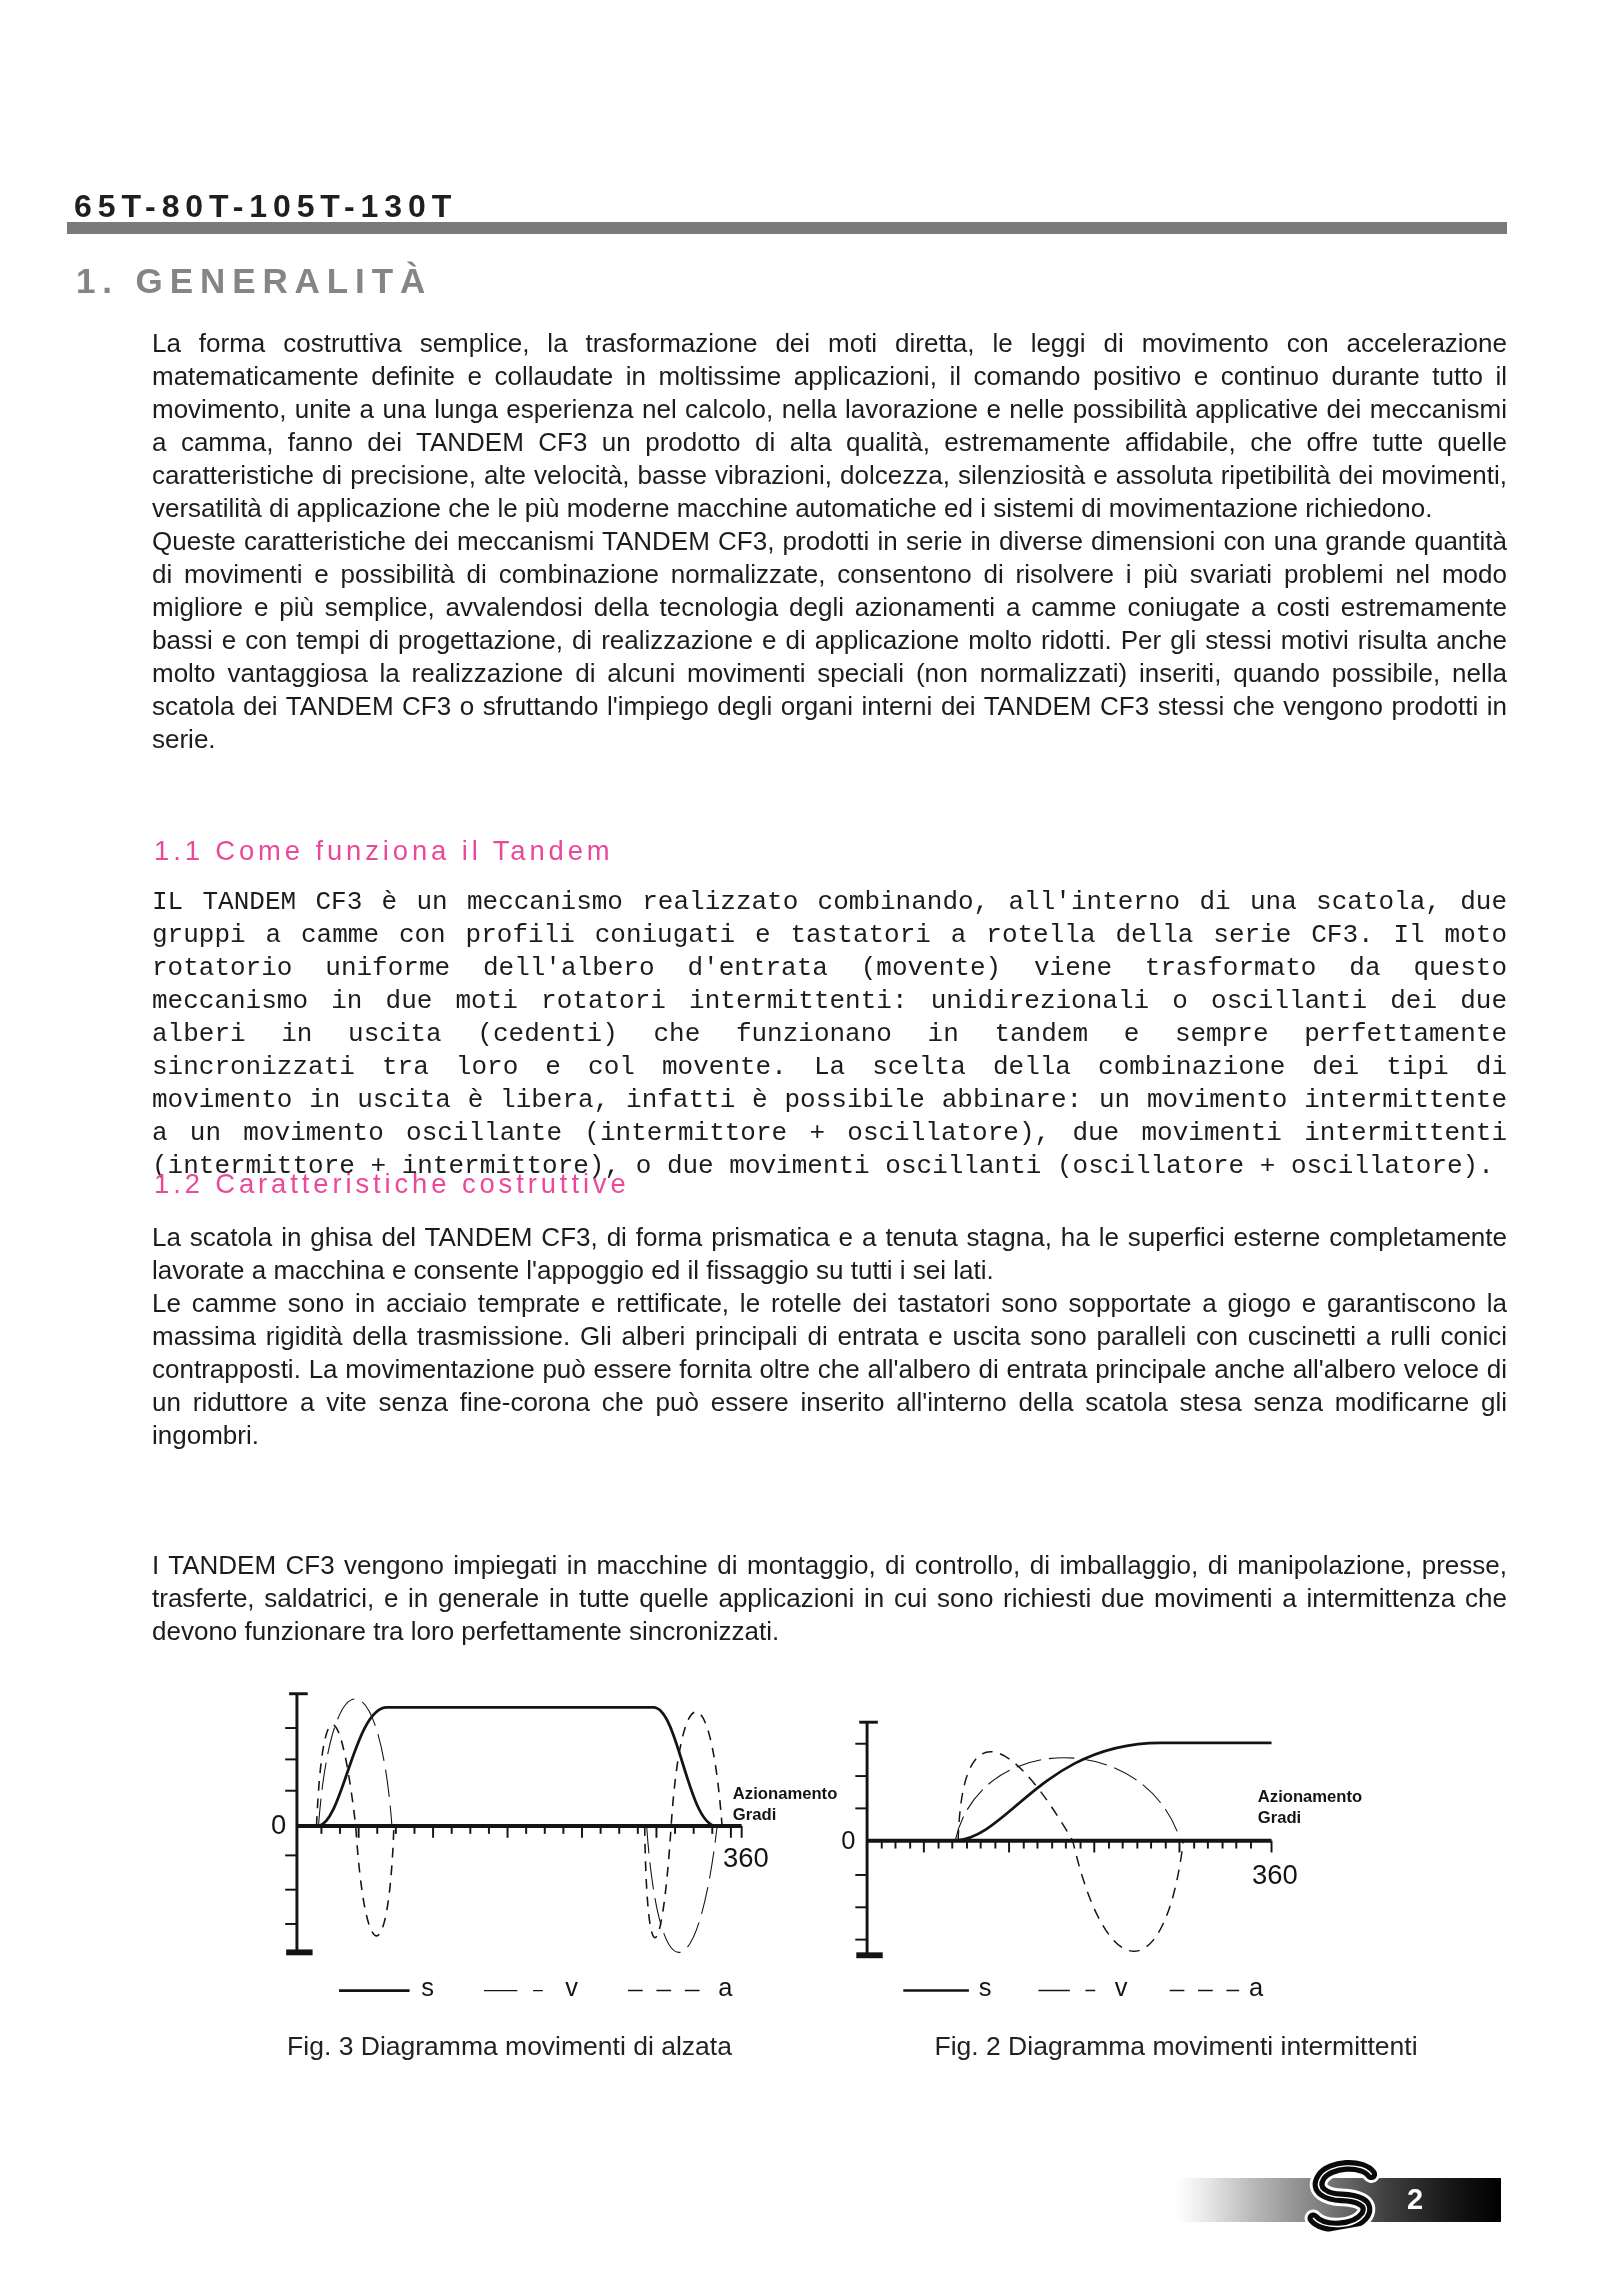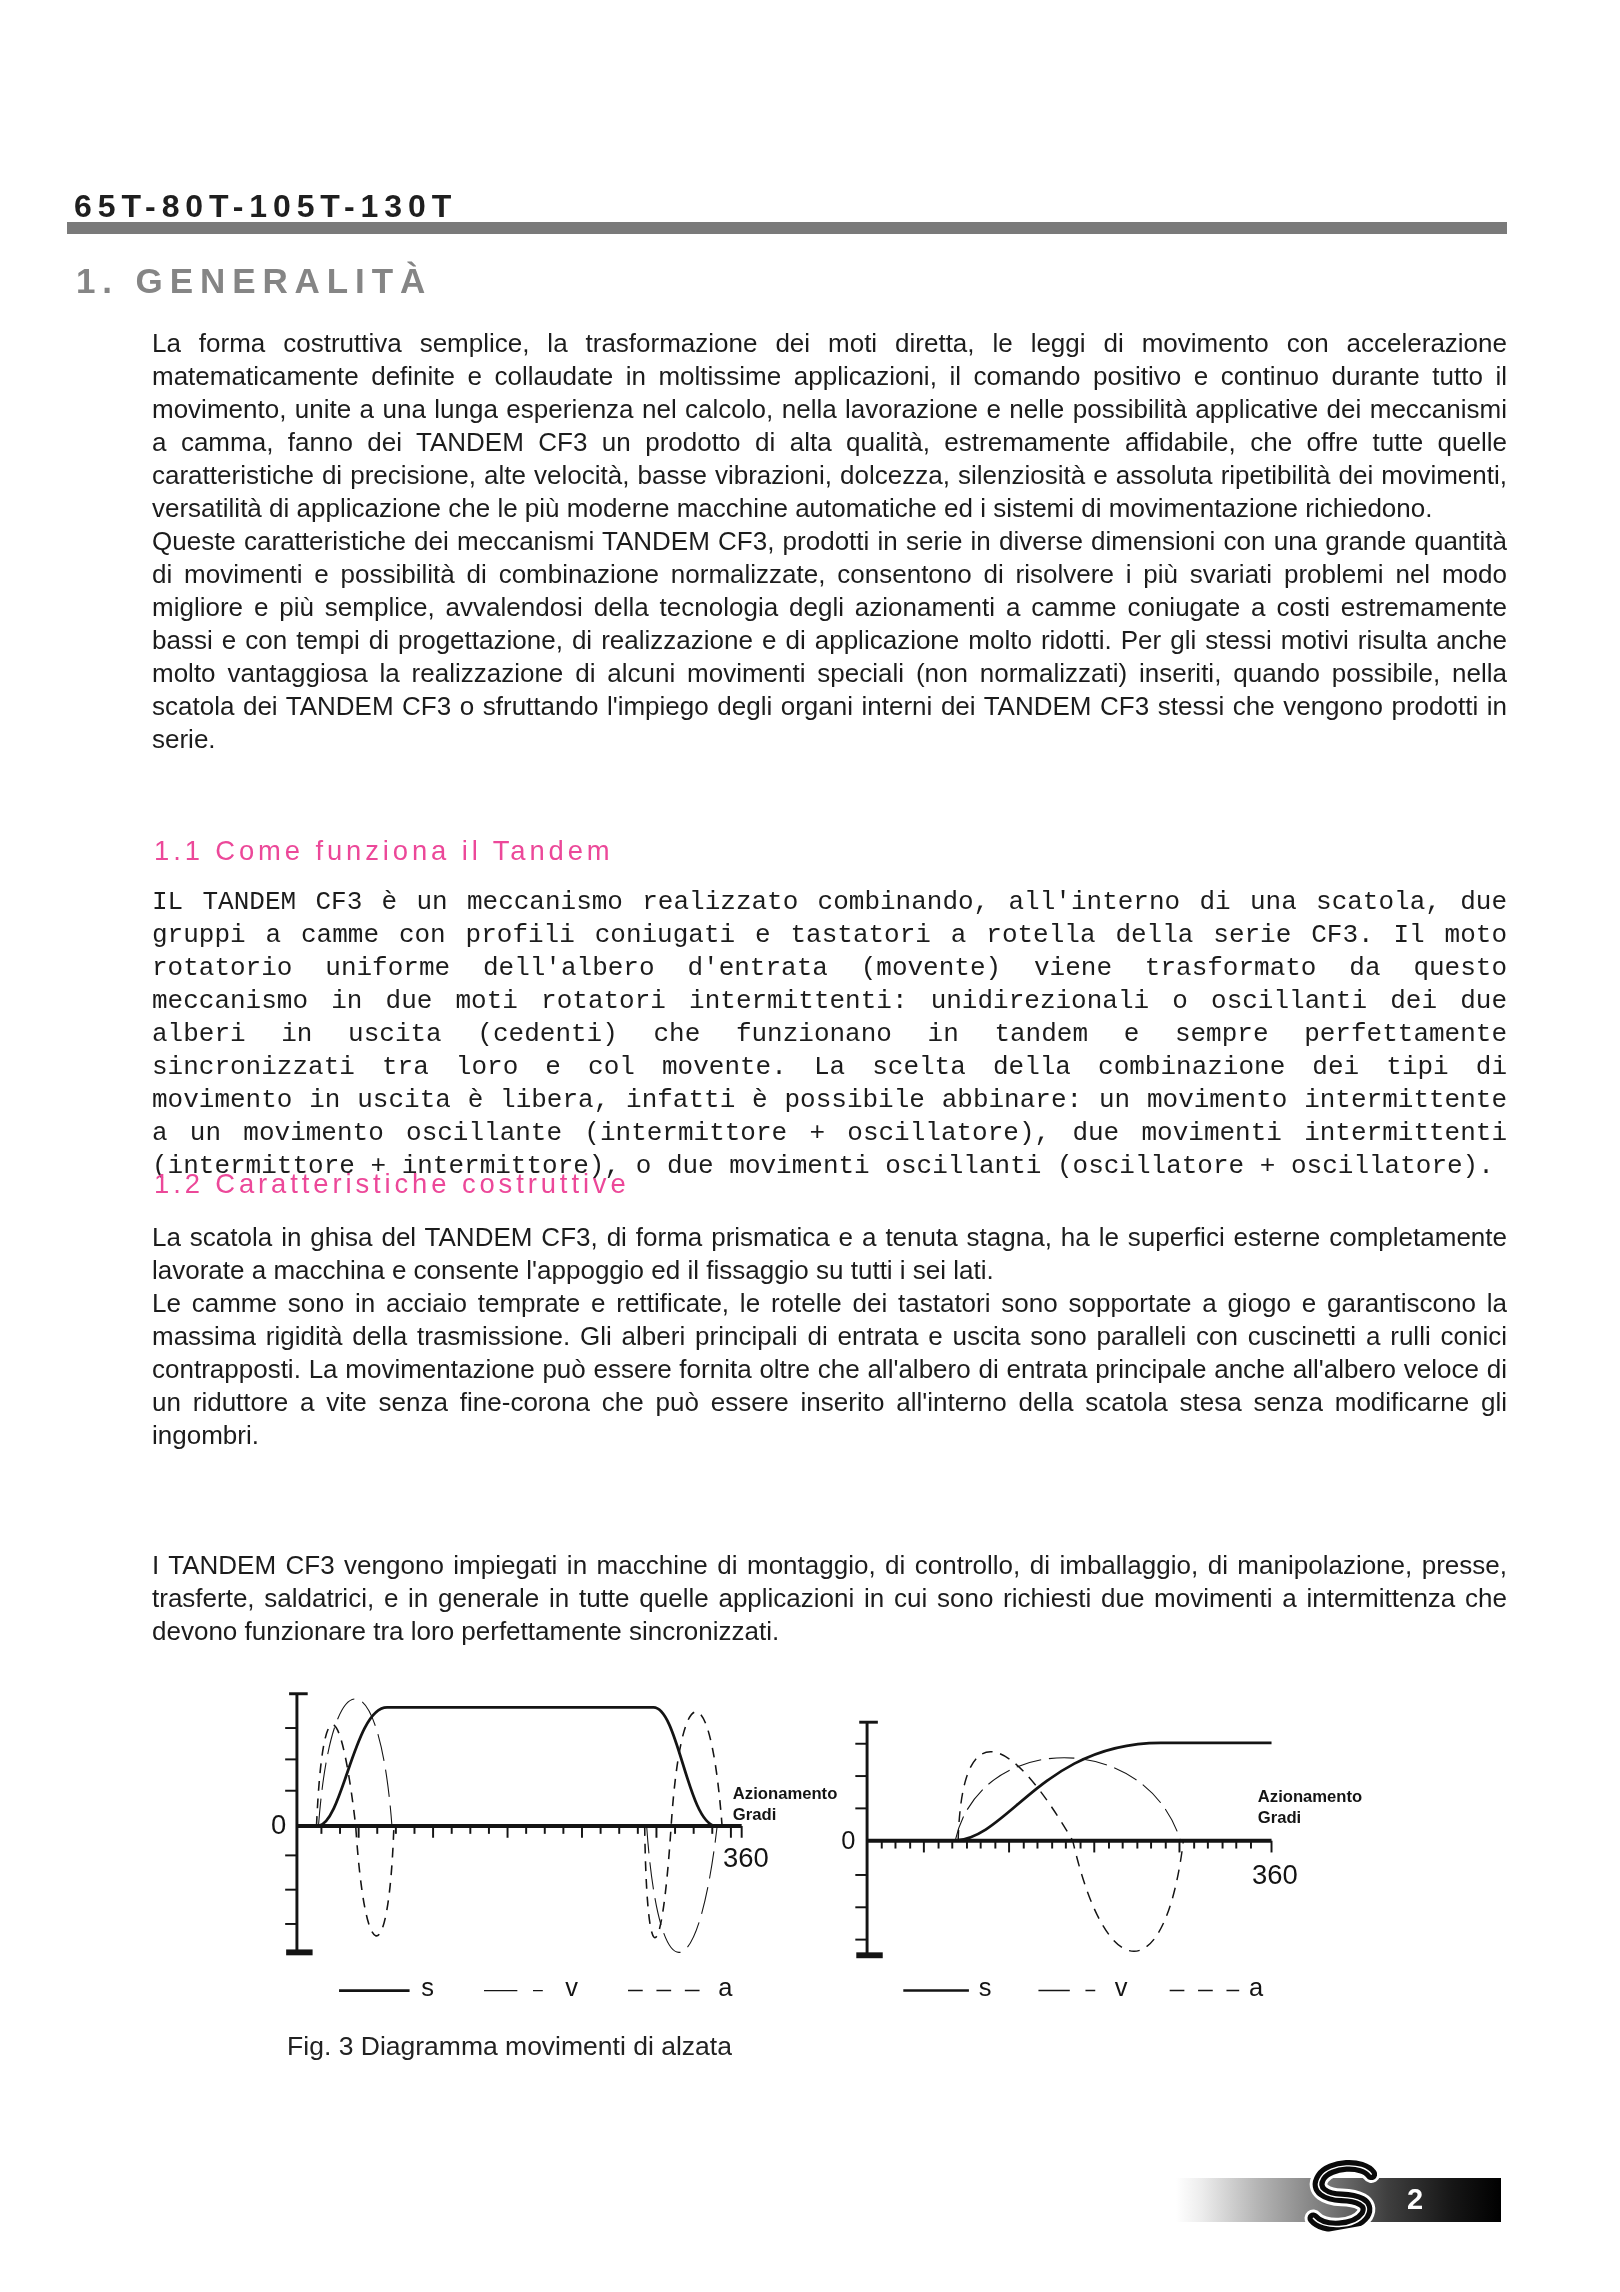--- a/index.html
+++ b/index.html
@@ -192,20 +192,21 @@
       <line x1="82" y1="316" x2="149" y2="316" stroke="#141414" stroke-width="2.4"></line>
       <text class="leg-txt" x="159" y="322">s</text>
       <line x1="220" y1="316" x2="287" y2="316" stroke="#141414" stroke-width="1.4" stroke-dasharray="32 16 10 16"></line>
       <text class="leg-txt" x="298" y="322">v</text>
       <line x1="354" y1="316" x2="425" y2="316" stroke="#141414" stroke-width="1.6" stroke-dasharray="15 14"></line>
       <text class="leg-txt" x="435" y="322">a</text>
     </g>
   </svg>
 
   <div class="abs fig-caption cap1">Fig. 3 Diagramma movimenti di alzata</div>
+  <div class="abs fig-caption cap2">Fig. 2 Diagramma movimenti intermittenti</div>
 
   <div class="abs footer-bar"></div>
   <svg class="abs logo" width="102" height="69" viewBox="0 0 104 70">
     <path d="M86,20 C80,6 46,2 35,14 C24,26 38,35 52,38 C66,41 82,48 72,60 C60,72 28,68 20,54" fill="none" stroke="#ffffff" stroke-width="18" stroke-linecap="round"></path>
     <path d="M86,20 C80,6 46,2 35,14 C24,26 38,35 52,38 C66,41 82,48 72,60 C60,72 28,68 20,54" fill="none" stroke="#0a0a0a" stroke-width="12" stroke-linecap="round"></path>
     <path d="M86,20 C80,6 46,2 35,14 C24,26 38,35 52,38 C66,41 82,48 72,60 C60,72 28,68 20,54" fill="none" stroke="#ffffff" stroke-width="1.4" stroke-linecap="round"></path>
   </svg>
   <div class="abs page-num">2</div>
 
 </div>

